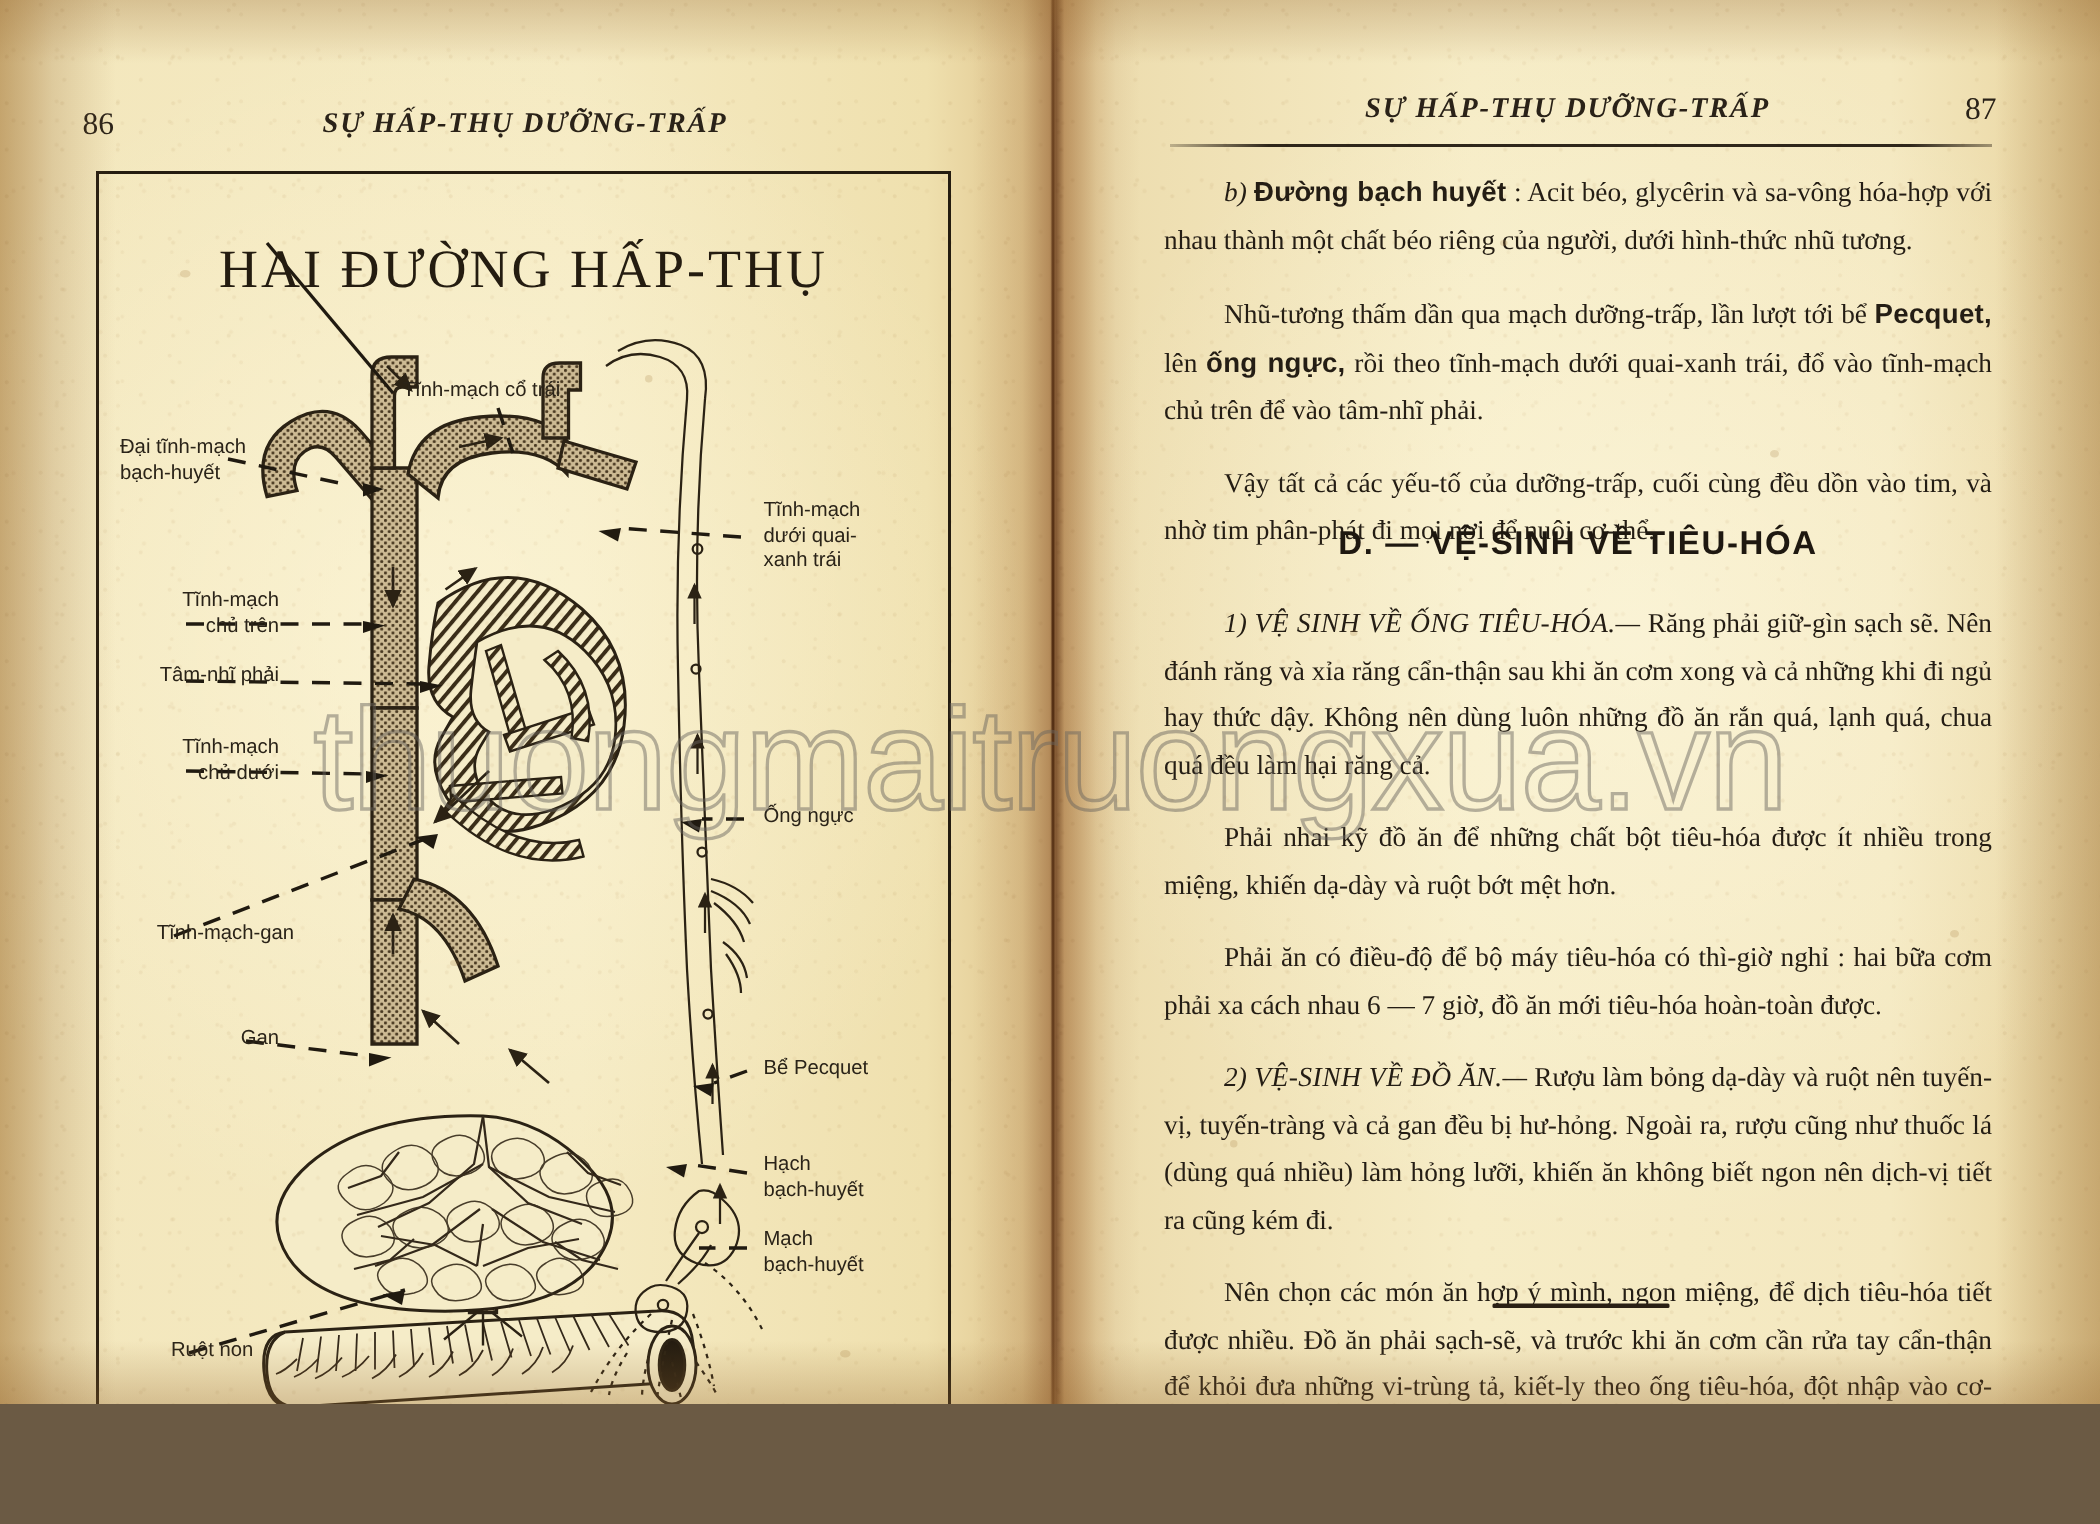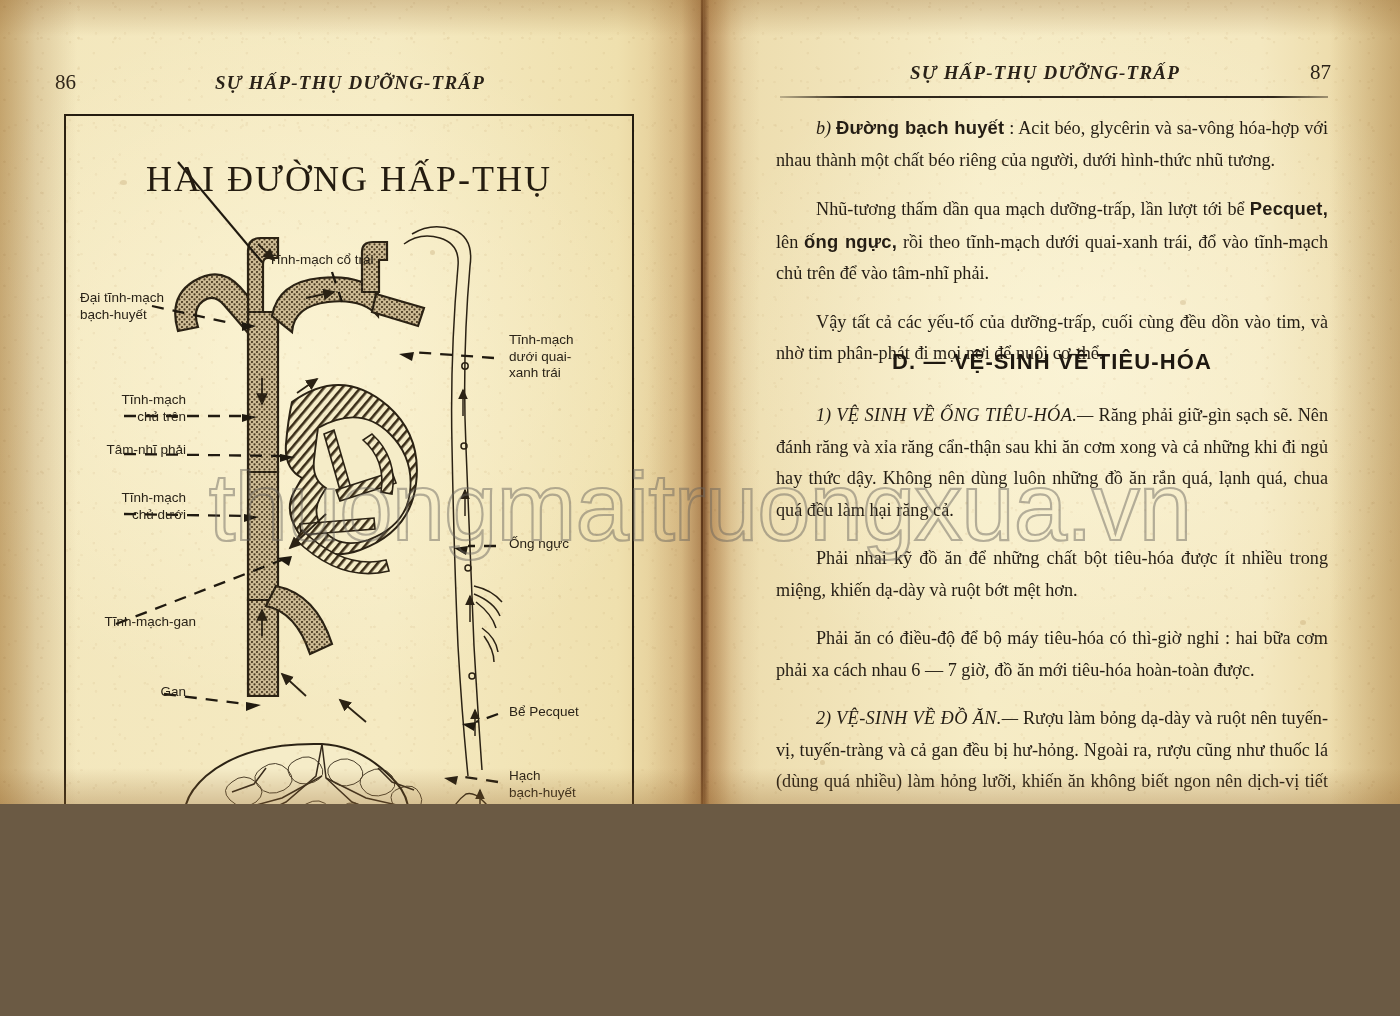--- a/index.html
+++ b/index.html
@@ -3,21 +3,21 @@
 <meta charset="utf-8">
 <title>Scanned book page</title>
 <style>
   html,body{margin:0;padding:0;background:#6b5a44;}
   body{
     font-family:"Liberation Serif", serif;
     -webkit-font-smoothing:antialiased;
   }
   #scan{
     position:relative;
-    width:1400px;height:804px;
+    width:1400px;height:936px;
     overflow:hidden;
     background:#f2e6bd;
   }
   
   .paper-base{
     position:absolute;inset:0;
     background:
       radial-gradient(120% 80% at 20% 12%, #f7eccb 0%, #f2e4b8 45%, #ecdba7 78%, #e3cd93 100%);
   }
   .paper-left{

